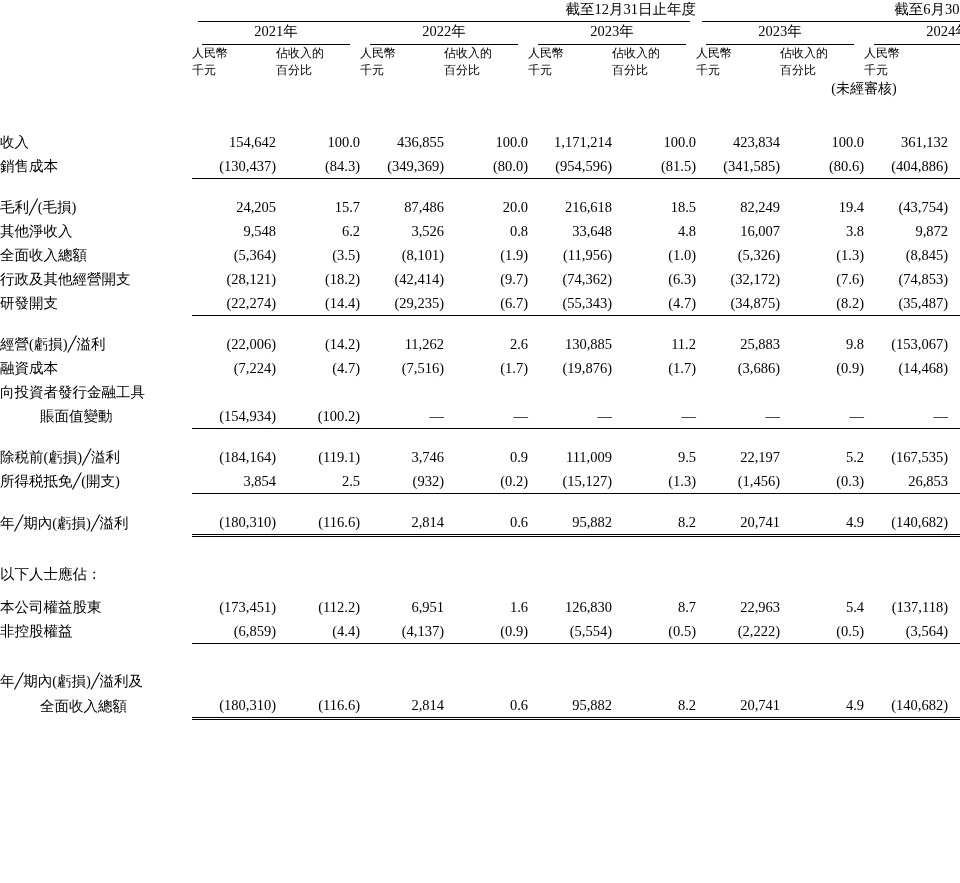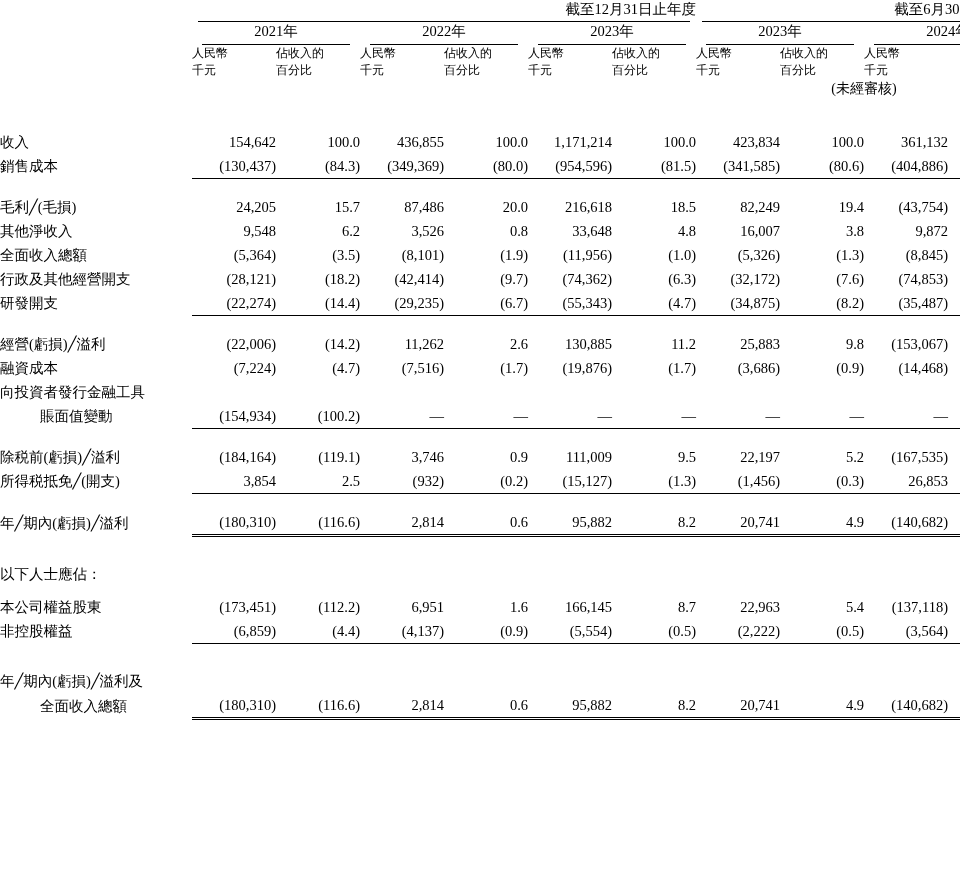--- a/index.html
+++ b/index.html
@@ -431,21 +431,21 @@
   <tr class="spacer-sm">
           <td colspan="11"></td>
         </tr>
 
   <tr class="row">
     <td class="lbl">本公司權益股東</td>
     <td class="num">(173,451)</td>
     <td class="num">(112.2)</td>
     <td class="num">6,951</td>
     <td class="num">1.6</td>
-    <td class="num">166,145</td>
+    <td class="num">126,830</td>
     <td class="num">8.7</td>
     <td class="num">22,963</td>
     <td class="num">5.4</td>
     <td class="num">(137,118)</td>
     <td class="num">(38.0)</td>
   </tr>
 
   <tr class="row">
     <td class="lbl">非控股權益</td>
     <td class="num ul-single">(6,859)</td>

